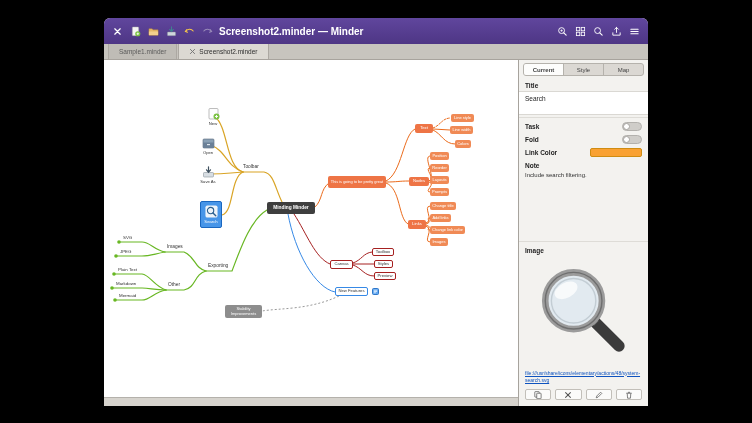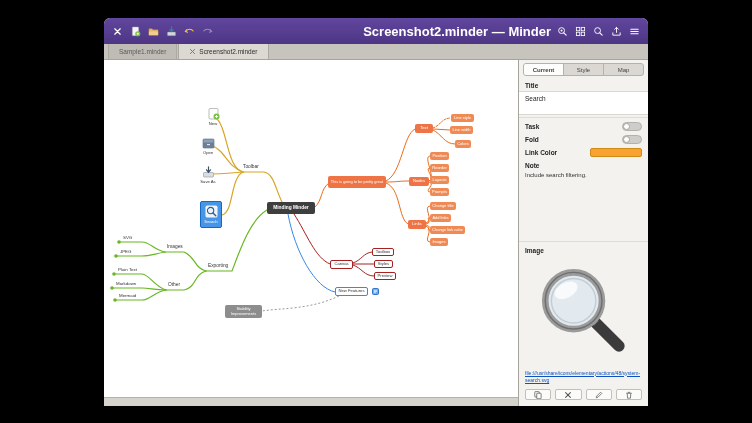--- a/index.html
+++ b/index.html
@@ -9,21 +9,21 @@
   .window { position: absolute; left: 104px; top: 18px; width: 544px; height: 388px;
             background: #ece9e4; border-radius: 6px 6px 3px 3px;
             box-shadow: 0 3px 16px rgba(0,0,0,.75); display: flex; flex-direction: column; }
 
   
   .headerbar { height: 26px; background: linear-gradient(#60469d,#4e3685);
                border-radius: 6px 6px 0 0; display: flex; align-items: center;
                padding: 0 7px; gap: 5px; flex: none; }
   .hicon { width: 13px; height: 13px; display: flex; align-items: center; justify-content: center;
            border-radius: 2px; }
-  .hb-title { flex: 1; text-align: right; color: #fff; font-weight: bold; font-size: 13px;
+  .hb-title { flex: 1; text-align: left; color: #fff; font-weight: bold; font-size: 10px;
               white-space: nowrap; overflow: hidden; }
 
   
   .tabbar { height: 16px; background: #c7c4be; border-bottom: 1px solid #a7a39d;
             display: flex; align-items: stretch; padding-left: 4px; gap: 1px; flex: none; }
   .tab { display: flex; align-items: center; gap: 3px; padding: 0 10px; font-size: 6.5px;
          color: #5a5a5a; background: #bfbcb6; border-left: 1px solid #aca8a2;
          border-right: 1px solid #aca8a2; }
   .tab.active { background: #dcd9d3; color: #2e2e2e; }
 

